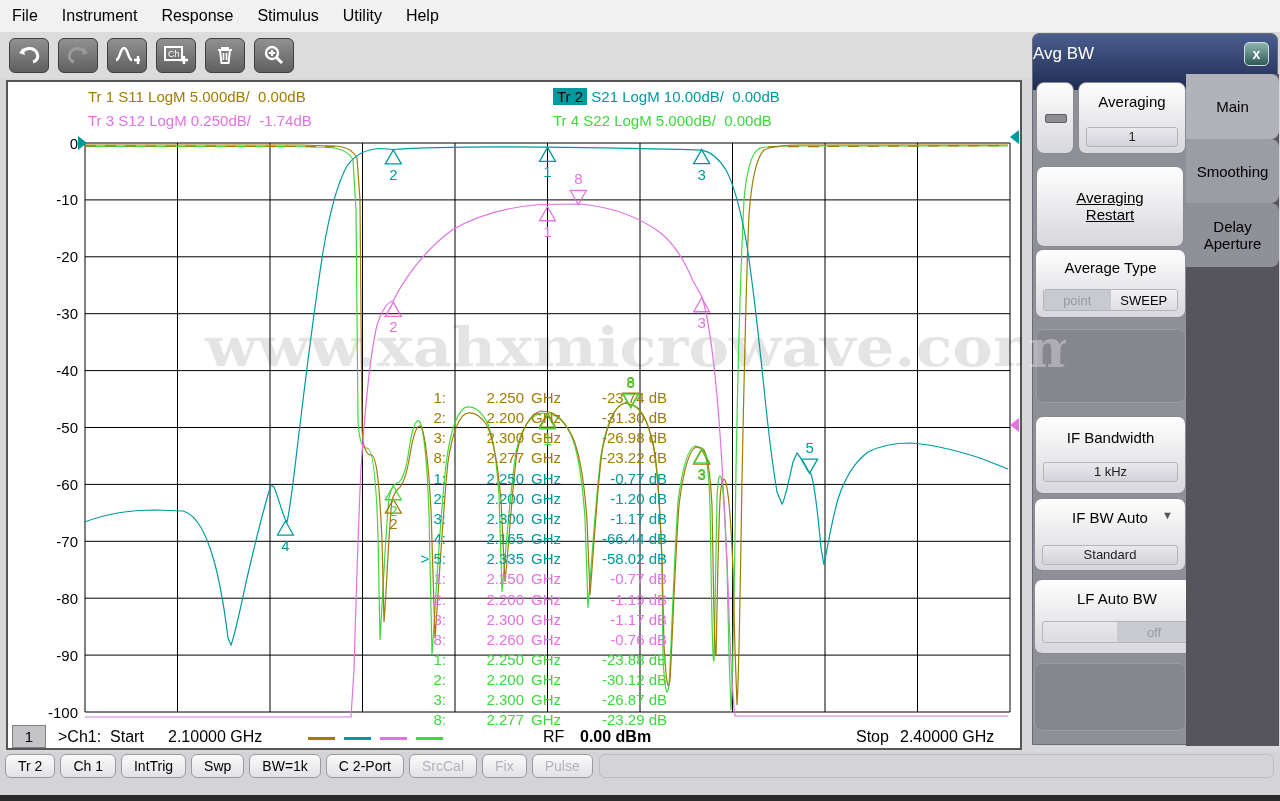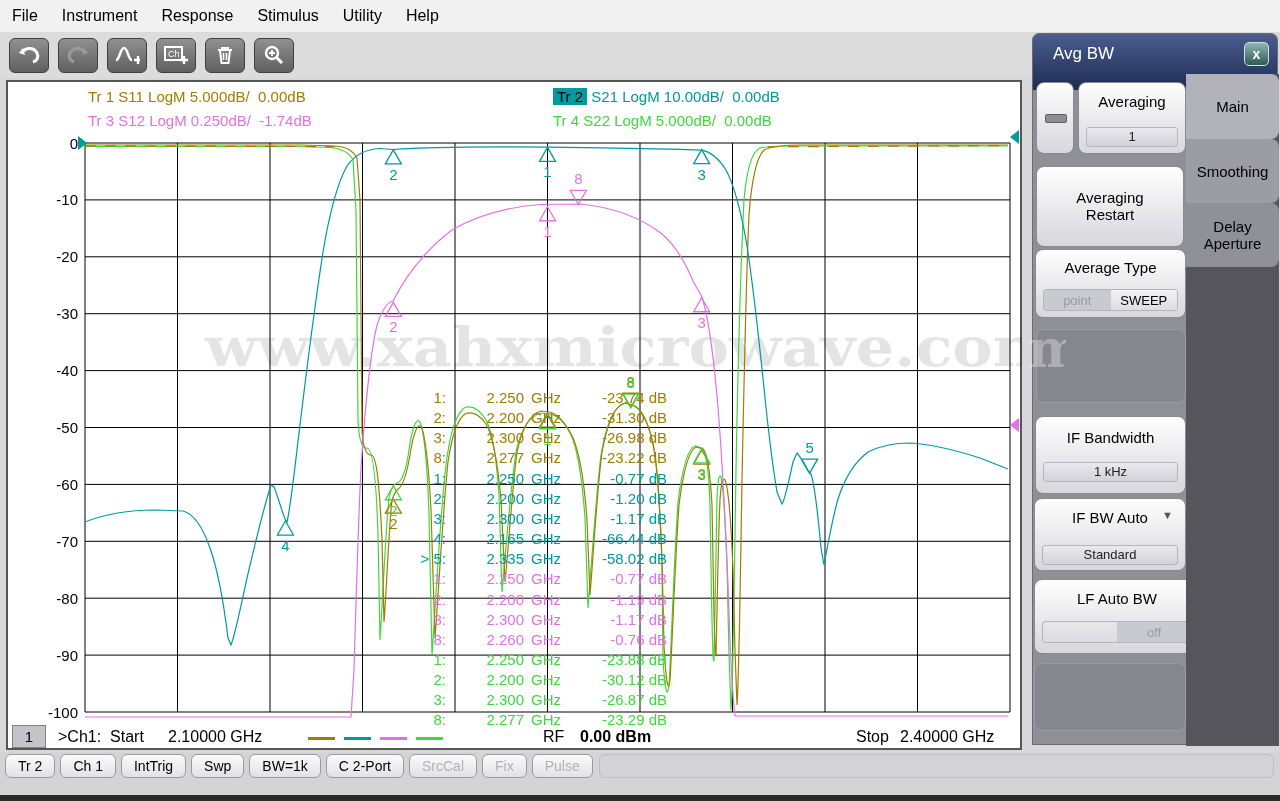--- a/index.html
+++ b/index.html
@@ -39,21 +39,21 @@
   .bbtn { height:24px; margin-left:5px; padding:0 12px; border-radius:6px; border:1px solid #9a9aa2;
           background:linear-gradient(#fbfbfb,#e2e2e6); font-size:14px; line-height:22px; color:#000; }
   .bbtn.dis { color:#b2b2b8; }
   #bfill { flex:1; height:24px; margin:0 6px; border-radius:6px; border:1px solid #bdbdc2; background:#d4d4d6; }
   #bottomstrip { left:0; top:780px; width:1280px; height:15px; background:#d4d4d6; }
   #bottomedge { left:0; top:795px; width:1280px; height:6px; background:#2a2a2a; }
 
   
   #panel { left:1032px; top:33px; width:246px; height:712px; background:#8f9096; border:1px solid #6b6b75; border-radius:7px 7px 0 0; }
   #panel-hdr { position:absolute; left:0; top:0; width:244px; height:56px; border-radius:6px 6px 0 0;
-               background:linear-gradient(#4a5d8e,#1e2c52); color:#fff; font-size:17px; line-height:40px; padding-left:20px; }
+               background:linear-gradient(#4a5d8e,#1e2c52); color:#fff; font-size:17px; line-height:40px; }
   #panel-close { position:absolute; right:8px; top:8px; width:25px; height:24px; border-radius:5px;
                  border:1px solid #cfe0de; background:linear-gradient(#8fb5b0,#2e5a57); color:#fff;
                  font-size:14px; text-align:center; line-height:22px; font-weight:bold; }
   .pbtn { position:absolute; border-radius:8px; border:1px solid #8a8a94;
           background:linear-gradient(#fefefe,#d7d7dc); text-align:center; color:#000; }
   .pbtn .plabel { font-size:15px; }
   .pvalue { position:absolute; left:7px; right:7px; height:20px; background:linear-gradient(#e9e9ee,#d2d2d8);
             border:1px solid #b5b5bc; border-radius:3px; font-size:13px; line-height:18px; color:#222; text-align:center; }
   .ptoggle { position:absolute; left:7px; right:7px; height:22px; display:flex; border:1px solid #b5b5bc; border-radius:3px; overflow:hidden; }
   .pseg { flex:1; font-size:13px; line-height:21px; text-align:center; }
@@ -344,21 +344,21 @@
   </div>
 
   <div class="pbtn" style="left:3px; top:48px; width:38px; height:72px;">
     <div class="ledpill"></div>
   </div>
   <div class="pbtn" style="left:45px; top:48px; width:108px; height:72px;">
     <div class="plabel" style="margin-top:10px;">Averaging</div>
     <div class="pvalue" style="top:44px;">1</div>
   </div>
 
-  <div class="pbtn" style="left:3px; top:132px; width:148px; height:81px;">
+  <div class="pbtn" style="left:3px; top:132px; width:148px; height:81px;text-decoration:underline;">
     <div class="plabel" style="margin-top:22px; padding:0 24px;">Averaging Restart</div>
   </div>
 
   <div class="pbtn" style="left:2px; top:215px; width:151px; height:69px;">
     <div class="plabel" style="margin-top:9px;">Average Type</div>
     <div class="ptoggle" style="top:39px;">
       <div class="pseg off">point</div>
       <div class="pseg on">SWEEP</div>
     </div>
   </div>

